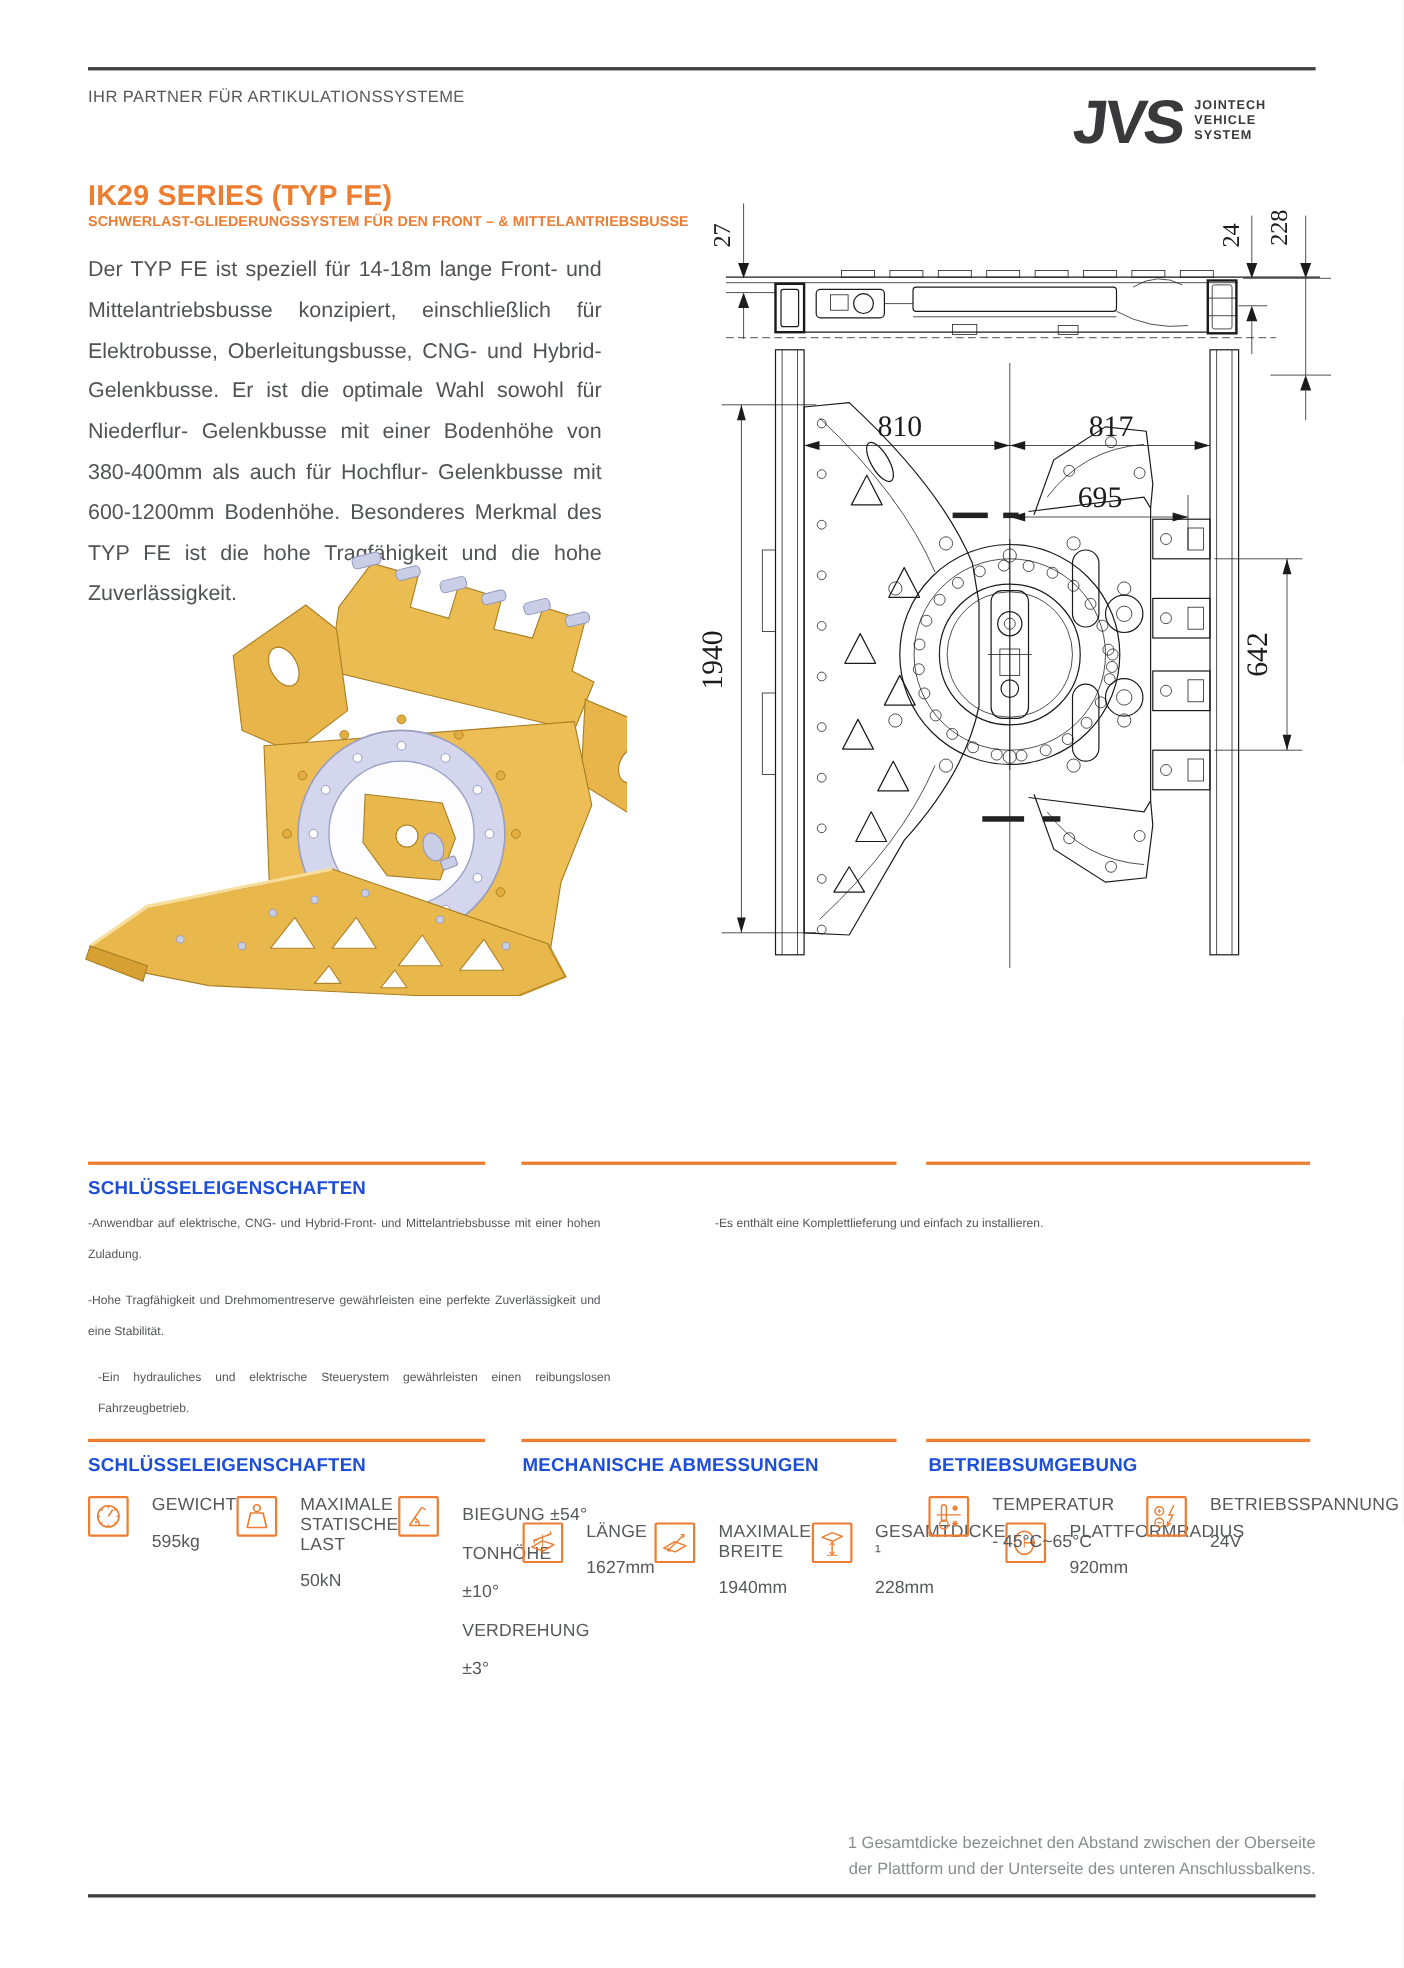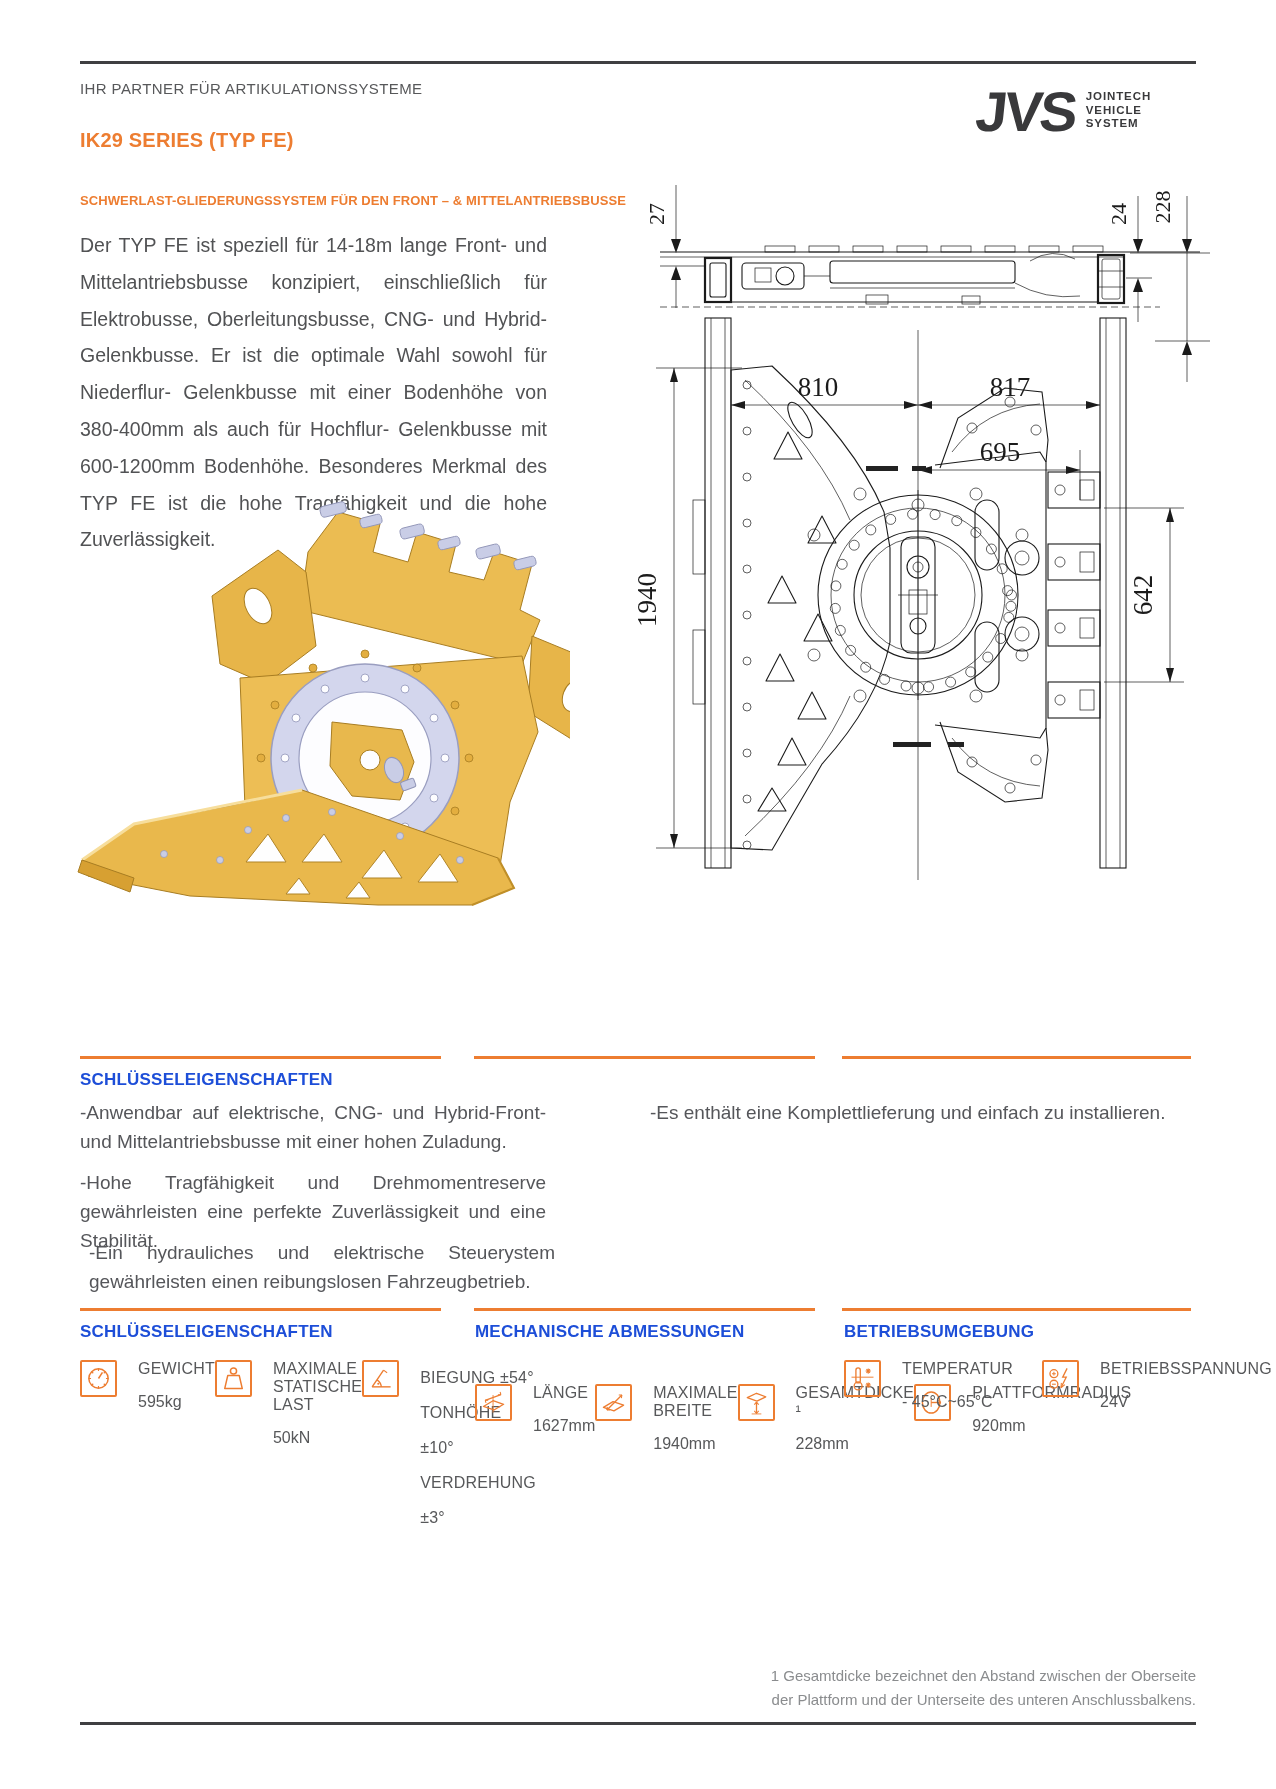--- a/index.html
+++ b/index.html
@@ -7,24 +7,24 @@
         font-family:"Liberation Sans",sans-serif;overflow:hidden;}
   .abs{position:absolute;}
   .rule-dark{background:#3F3F41;height:3px;}
   .rule-orange{background:#ED7D31;height:3px;}
   .tagline{font-size:15px;color:#57585A;letter-spacing:.4px;}
   .brand{display:flex;align-items:flex-start;gap:11px;color:#39393B;}
   .brand-mark{font-size:57px;font-weight:900;line-height:46px;letter-spacing:-3px;
               transform:skewX(-6deg) scaleY(.98);}
   .brand-lines{display:flex;flex-direction:column;justify-content:center;margin-top:2px;}
   .brand-line{font-size:11.5px;font-weight:700;letter-spacing:.9px;line-height:13.5px;}
-  .page-title{font-size:20px;font-weight:700;color:#ED7D31;letter-spacing:.2px;}
+  .page-title{font-size:26px;font-weight:700;color:#ED7D31;letter-spacing:.2px;margin-top:33px;}
   .page-subtitle{font-size:13px;font-weight:700;color:#ED7D31;letter-spacing:.1px;}
   .intro{font-size:19.5px;line-height:36.8px;color:#515254;text-align:justify;}
-  .bullet{font-size:19px;line-height:29px;color:#55565A;text-align:justify;}
+  .bullet{font-size:11px;line-height:29px;color:#55565A;text-align:justify;}
   .sec-head{font-size:17px;font-weight:700;color:#1d4ed8;letter-spacing:.2px;}
   .spec-col{display:flex;flex-direction:row;}
   .spec-row{display:flex;gap:21px;margin-bottom:38px;}
   .spec-icon{width:37px;height:37px;box-sizing:border-box;border:2px solid #ED7D31;
              border-radius:2px;flex:0 0 37px;display:flex;align-items:center;justify-content:center;}
   .spec-text{display:flex;flex-direction:column;}
   .spec-label{font-size:16px;color:#57585A;letter-spacing:.2px;}
   .spec-value{font-size:16px;color:#57585A;margin-top:15px;}
   .angle-lines .spec-label{line-height:35px;}
   .footnote{font-size:15px;line-height:24px;color:#8A8C8E;text-align:right;}

